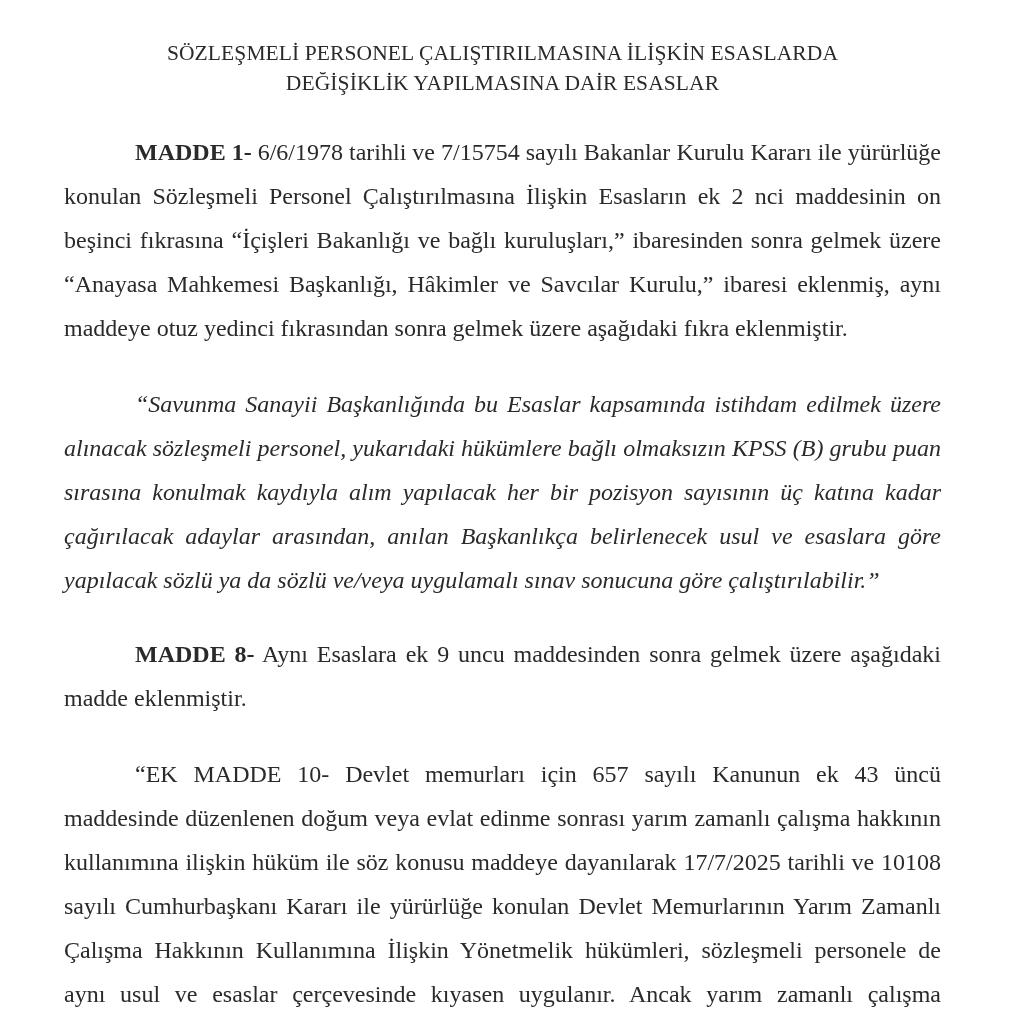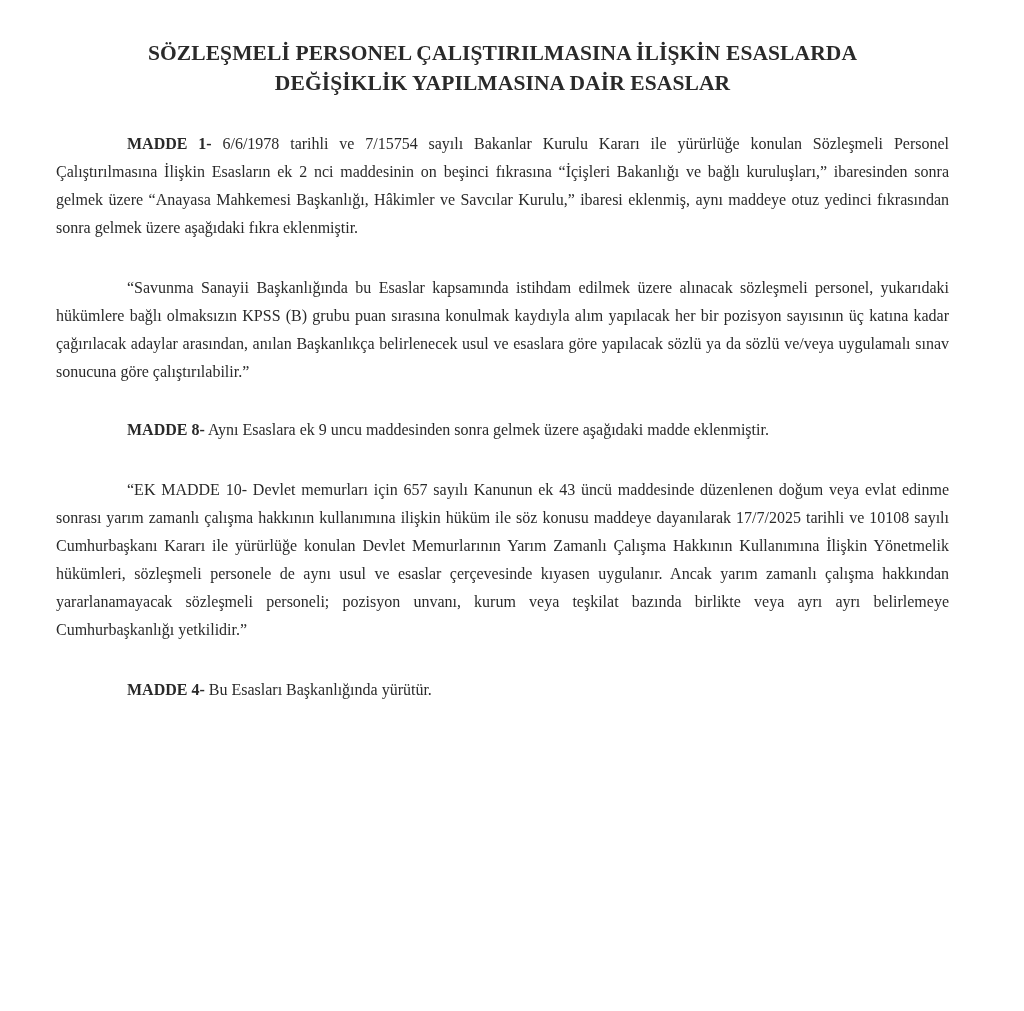--- a/index.html
+++ b/index.html
@@ -16,37 +16,37 @@
     }
     .page {
       position: relative;
       width: 1024px;
       height: 1011px;
       box-sizing: border-box;
       padding: 38px 71px 0 52px;
     }
     .title {
       text-align: center;
-      font-weight: bold;
+      font-weight: normal;
       font-size: 21.5px;
       line-height: 30px;
       margin: 0 0 32px 0;
       letter-spacing: 0.1px;
     }
     .title span { display: block; }
     .para {
-      font-size: 16px;
-      line-height: 28px;
+      font-size: 24px;
+      line-height: 44px;
       text-align: justify;
       text-align-last: left;
-      margin: 4px;
+      margin: 12px;
       hyphens: none;
     }
     .indent { text-indent: 71px; }
-    .gap1 { margin-top: 32px; }
+    .gap1 { margin-top: 32px; font-style: italic; }
     .gap2 { margin-top: 30px; }
     .gap3 { margin-top: 32px; }
     .gap4 { margin-top: 33px; }
     .gap5 { margin-top: 32px; }
     .bold { font-weight: bold; }
   </style>
 </head>
 <body>
 
 <div class="page">

